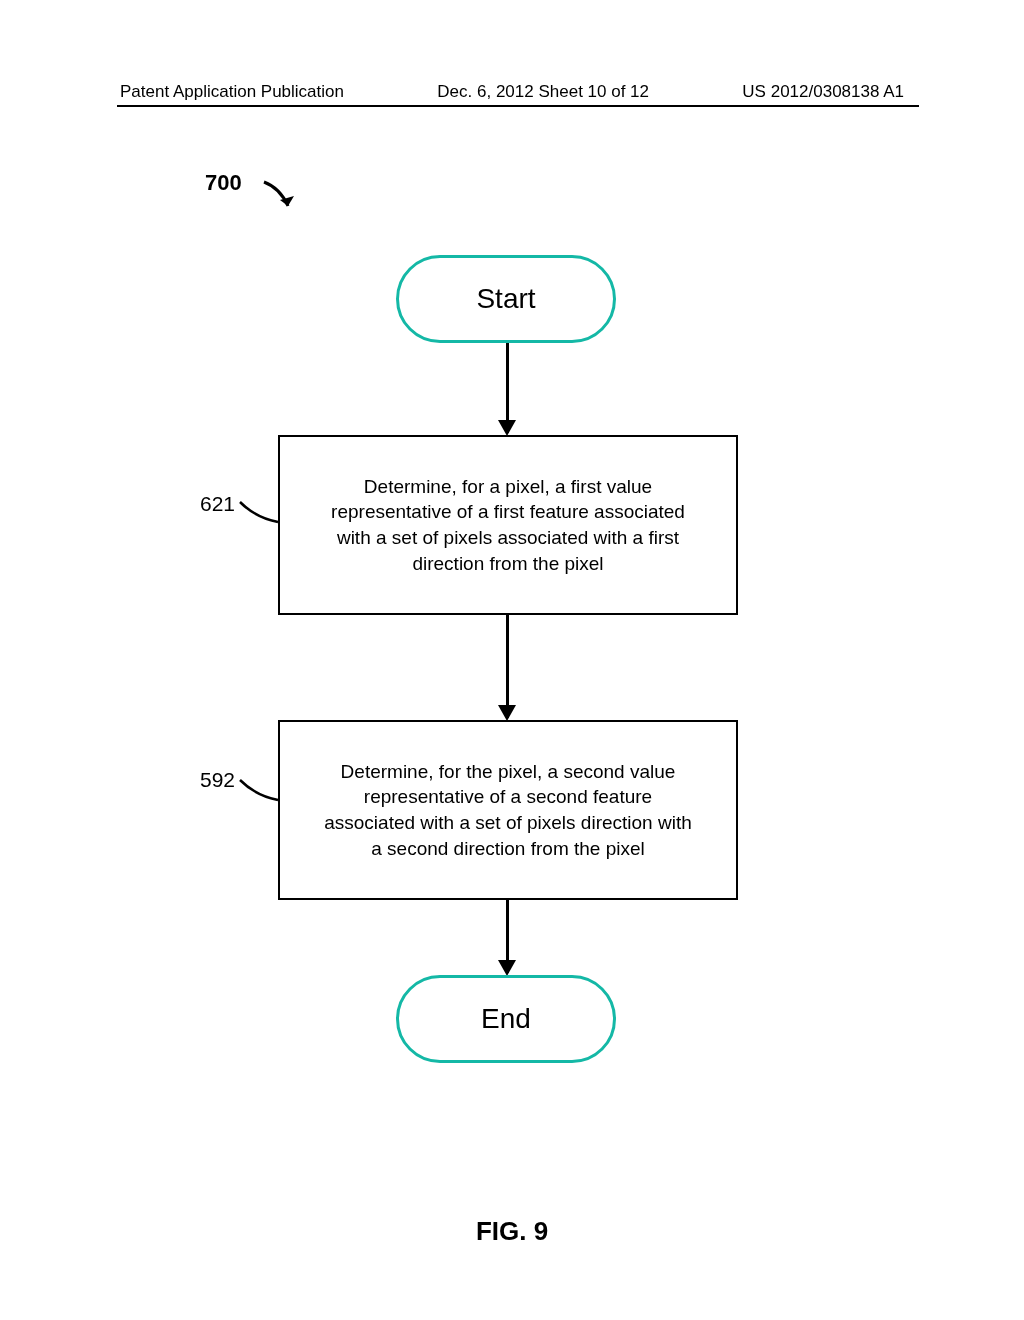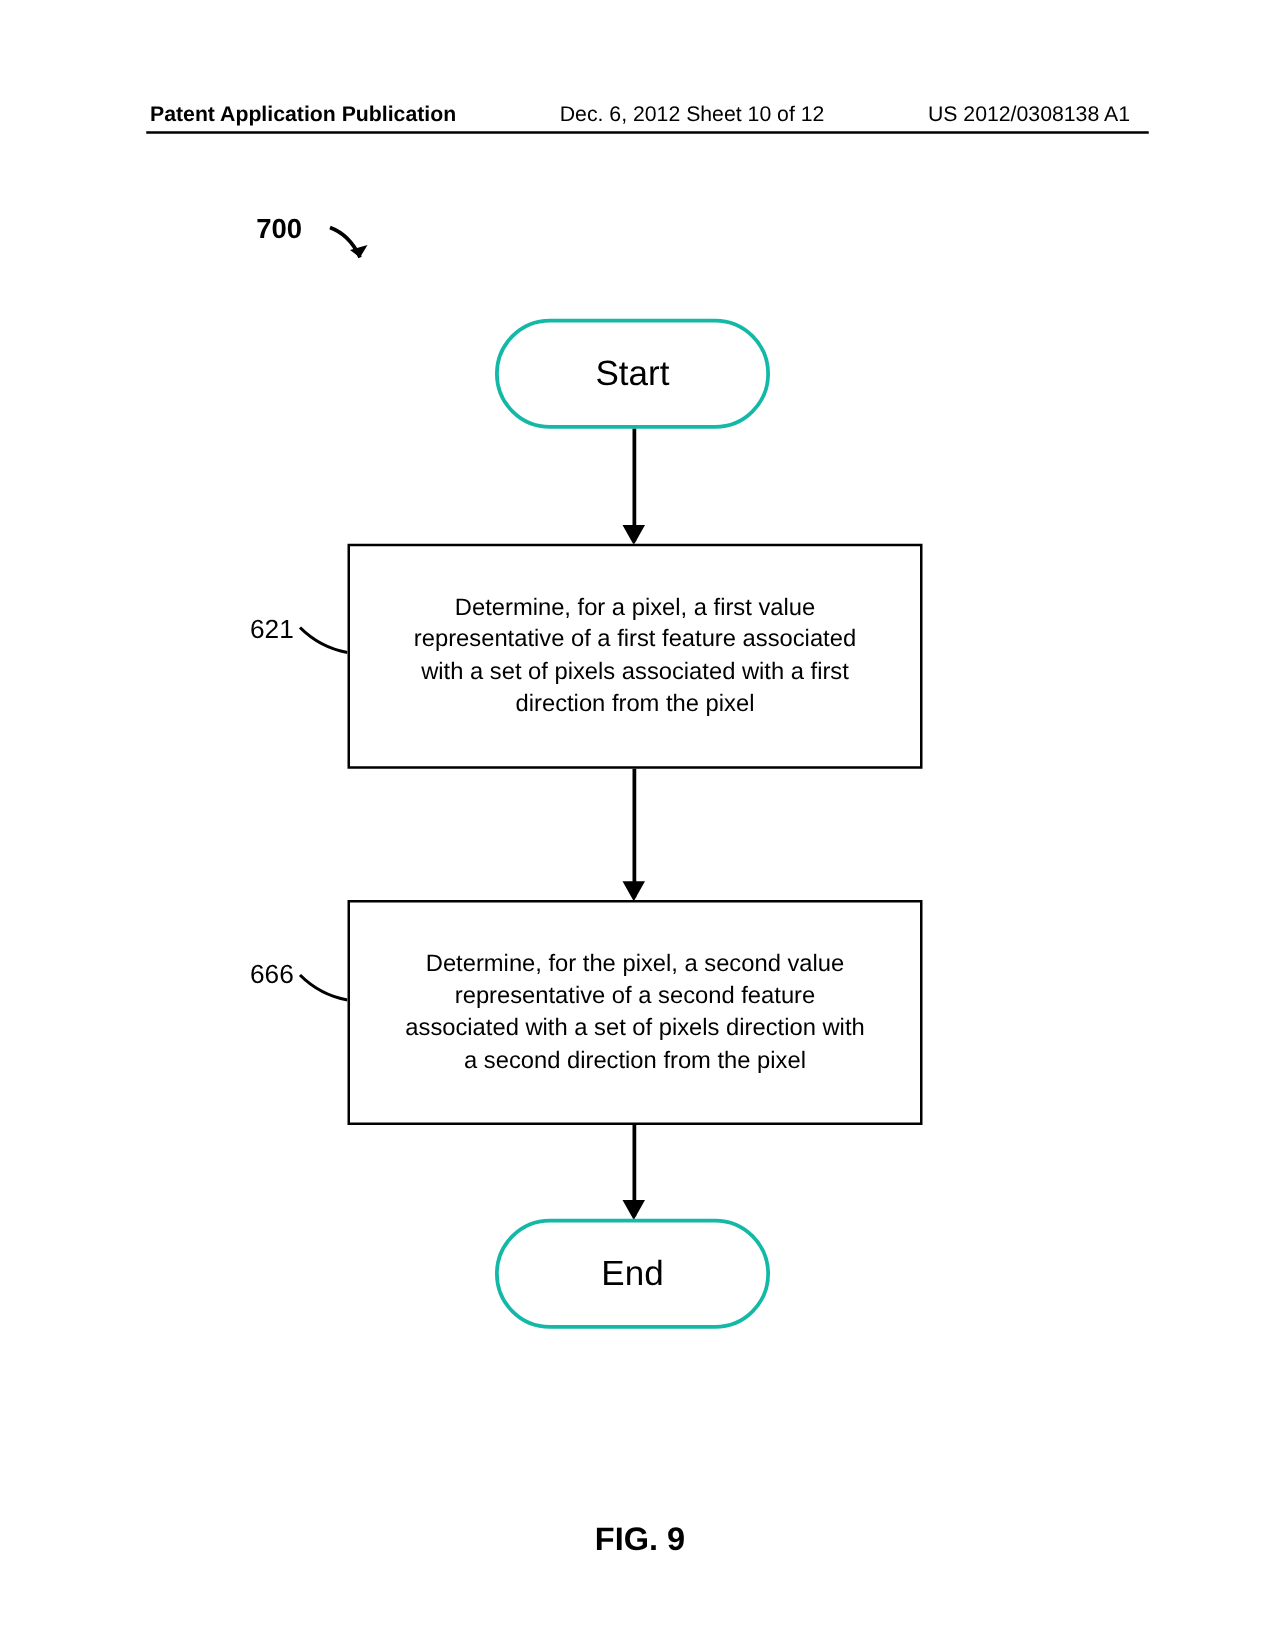--- a/index.html
+++ b/index.html
@@ -13,21 +13,21 @@
     .header {
       position: absolute;
       top: 82px;
       left: 0;
       right: 0;
       display: flex;
       justify-content: space-between;
       padding: 0 120px 0 120px;
       font-size: 17px;
     }
-    .header-left { font-weight: bold; }
+    .header-left { font-weight: normal; }
     .header-center { font-weight: normal; }
     .header-right { font-weight: normal; }
     .header-line {
       position: absolute;
       top: 105px;
       left: 117px;
       right: 105px;
       height: 2px;
       background: black;
     }
@@ -153,21 +153,21 @@
 <svg style="position:absolute;top:500px;left:238px;" width="42" height="30">
   <path d="M 2 2 Q 18 18 40 22" stroke="black" stroke-width="2.5" fill="none"></path>
 </svg>
 <div class="process step-902">
   <span>Determine, for a pixel, a first value representative of a first feature associated with a set of pixels associated with  a first direction from the pixel</span>
 </div>
 
 <div class="connector conn-2"></div>
 <div class="arrowhead ah-2"></div>
 
-<div class="ref-label ref-904">666</div>
+<div class="ref-label ref-904">592</div>
 <svg style="position:absolute;top:778px;left:238px;" width="42" height="30">
   <path d="M 2 2 Q 18 18 40 22" stroke="black" stroke-width="2.5" fill="none"></path>
 </svg>
 <div class="process step-904">
   <span>Determine, for the pixel, a second value representative of a second feature associated with a set of pixels direction with  a second direction from the pixel</span>
 </div>
 
 <div class="connector conn-3"></div>
 <div class="arrowhead ah-3"></div>
 

